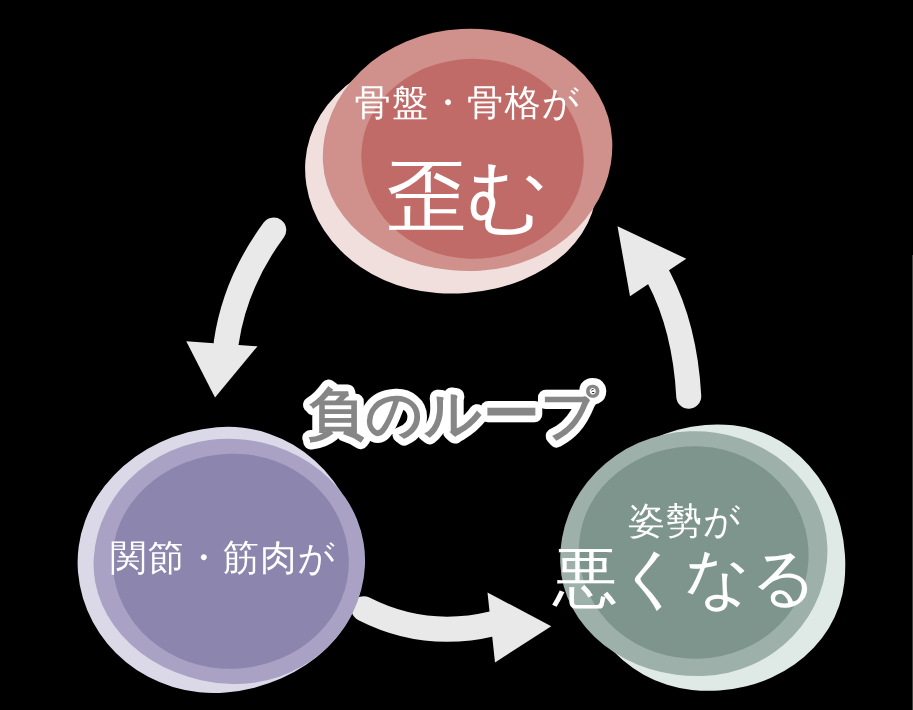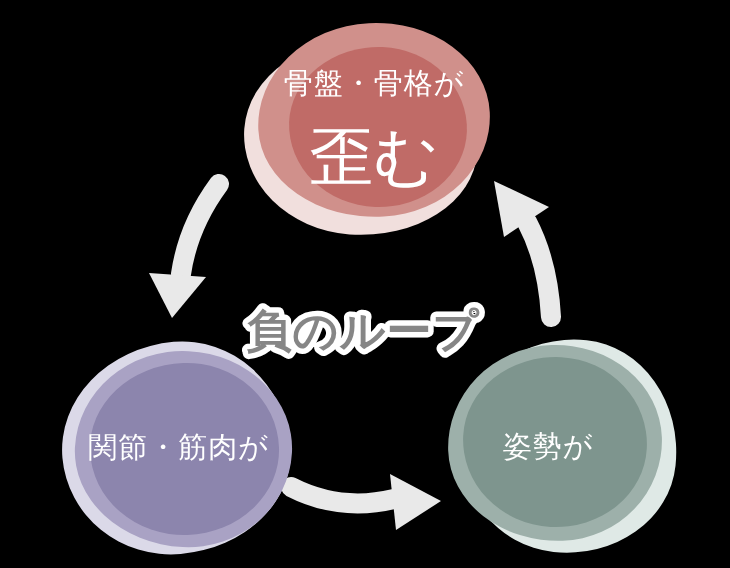--- a/index.html
+++ b/index.html
@@ -92,20 +92,21 @@
       <div class="line1">関節・筋肉が</div>
     </div>
   </div>
 
   <div class="node node-br">
     <div class="blob halo" style="background: rgb(223, 233, 230);"></div>
     <div class="blob mid" style="background: rgb(157, 176, 170);"></div>
     <div class="blob core" style="background: rgb(126, 149, 142);"></div>
     <div class="labels" style="color: rgb(255, 255, 255);">
       <div class="line1">姿勢が</div>
+      <div class="line2">悪くなる</div>
     </div>
   </div>
 
   <svg class="center-label" viewBox="0 0 320 90">
     <text x="160" y="61" text-anchor="middle" fill="#868686" stroke="#ffffff">負のループ</text>
   </svg>
 
 </div>
 
 </body></html>

